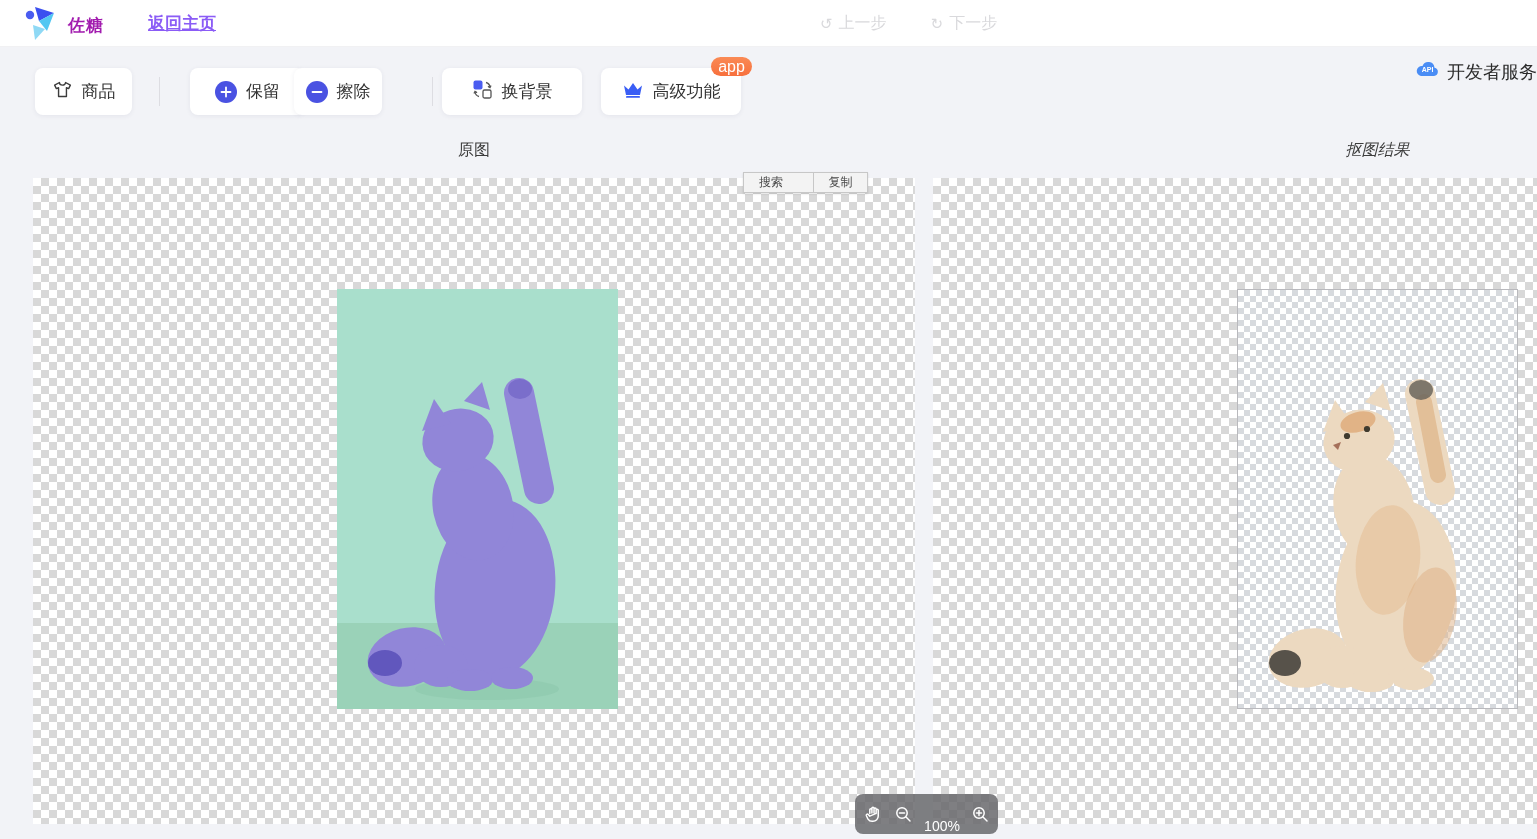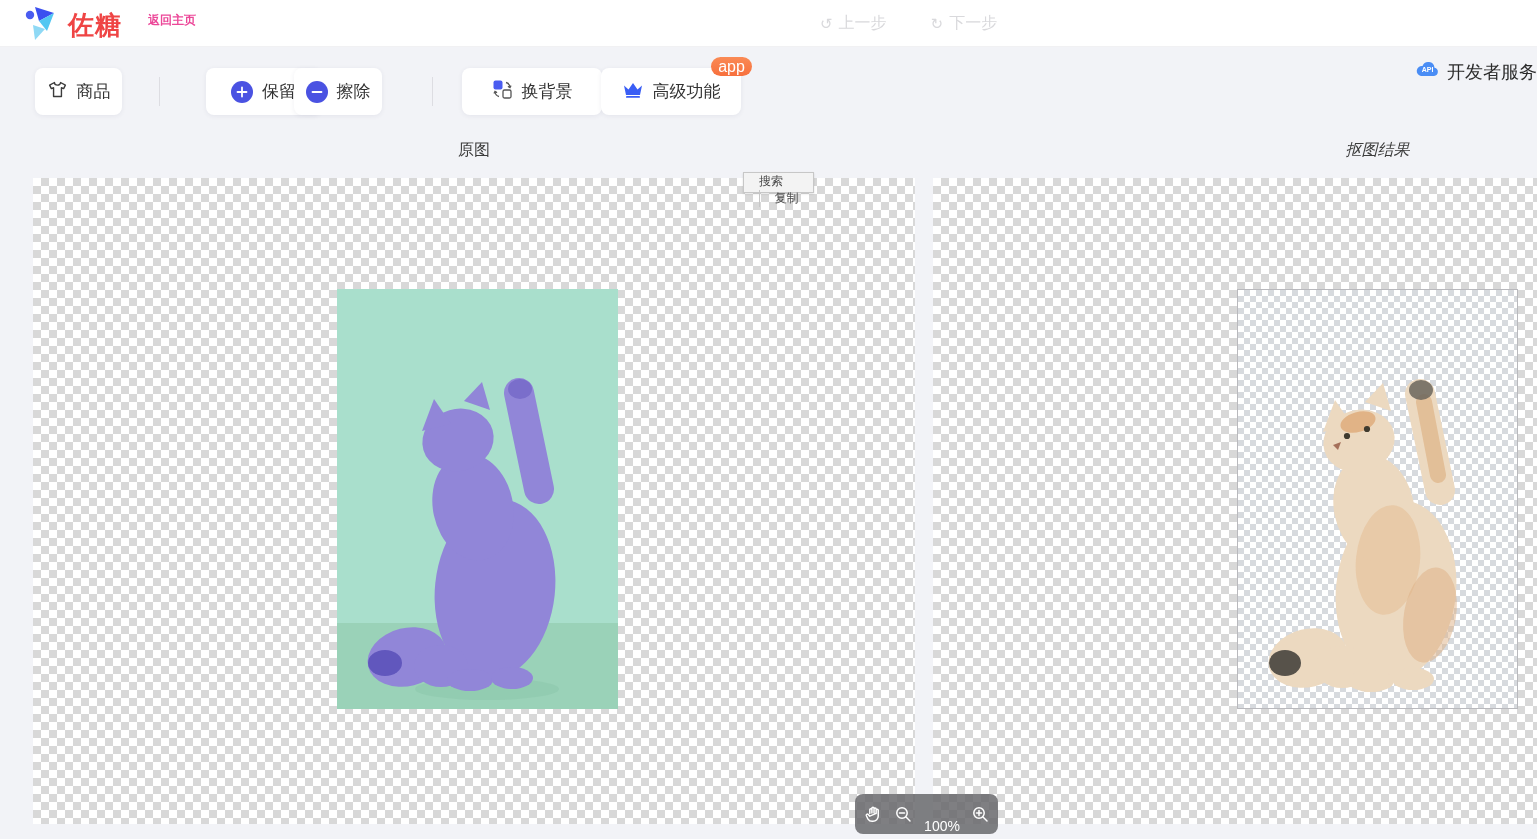--- a/index.html
+++ b/index.html
@@ -10,38 +10,38 @@
     position:relative;
     color:#333;
   }
 
   
   .header {
     position:absolute; top:0; left:0; width:1537px; height:47px;
     background:#ffffff; border-bottom:1px solid #f1f1f3; z-index:20;
   }
   .logo-area { position:absolute; left:22px; top:4px; display:flex; align-items:center; gap:10px; }
-  .brand-name { font-size:26px; font-weight:bold; color:#ef4444; letter-spacing:1px; }
-  .back-home { position:absolute; left:148px; top:12px; font-size:12px; font-weight:600; color:#ec4899; cursor:pointer; }
+  .brand-name { font-size:17px; font-weight:bold; color:#a21caf; letter-spacing:1px; }
+  .back-home { position:absolute; left:148px; top:12px; font-size:17px; font-weight:600; color:#8b5cf6; cursor:pointer;text-decoration:underline; }
   .history { position:absolute; left:820px; top:0; height:47px; display:flex; align-items:center; gap:44px; }
   .history .h-item { display:flex; align-items:center; gap:6px; color:#d9d9dc; font-size:16px; cursor:default; }
   .history .h-item .arrow { font-size:15px; }
   .dev-services { position:absolute; left:1415px; top:0; height:47px; display:flex; align-items:center; gap:7px; font-size:18px; color:#2b2b2b; cursor:pointer; white-space:nowrap;margin-top:48px; }
 
   
   .tool-btn {
     position:absolute; top:68px; height:47px; background:#fff; border-radius:8px;
     display:flex; align-items:center; justify-content:center; gap:9px;
     font-size:17px; color:#333; cursor:pointer;
     box-shadow:0 1px 5px rgba(40,40,80,.07);
   }
-  .btn-product { left:35px;  width:87px; }
-  .btn-keep    { left:206px; width:115px;text-align:right; }
+  .btn-product { left:35px;  width:97px; }
+  .btn-keep    { left:190px; width:115px;text-align:right; }
   .btn-erase   { left:294px; width:88px; }
-  .btn-swapbg  { left:462px; width:140px; }
+  .btn-swapbg  { left:442px; width:140px; }
   .btn-adv     { left:601px; width:140px; }
   .tb-divider { position:absolute; top:77px; width:1px; height:29px; background:#dddde2; }
   .div1 { left:159px; } .div2 { left:432px; }
   .round-ic { width:22px; height:22px; border-radius:50%; background:#4a52e2; display:flex; align-items:center; justify-content:center; }
   .app-badge {
     position:absolute; left:711px; top:57px; width:41px; height:19px;
     background:linear-gradient(180deg,#fa8a55,#f7703d); border-radius:10px;
     color:#fff; font-size:16px; display:flex; align-items:center; justify-content:center; z-index:3;
   }
 
@@ -75,21 +75,21 @@
     background-image:
       linear-gradient(45deg,#d7dade 25%,transparent 25%,transparent 75%,#d7dade 75%),
       linear-gradient(45deg,#d7dade 25%,transparent 25%,transparent 75%,#d7dade 75%);
     background-size:12px 12px;
     background-position:0 0,6px 6px;
   }
 
   
   .sc-popup {
     position:absolute; left:743px; top:172px; height:21px; display:flex;
-    background:#f3f3f3; border:1px solid #c7c7c7; box-shadow:0 1px 2px rgba(0,0,0,.12); z-index:15;flex-direction:column;
+    background:#f3f3f3; border:1px solid #c7c7c7; box-shadow:0 1px 2px rgba(0,0,0,.12); z-index:15;
   }
   .sc-btn { width:54px; display:flex; align-items:center; justify-content:center; font-size:12px; color:#4a4a4a; cursor:pointer; }
   .sc-btn + .sc-btn { border-left:1px solid #c7c7c7;margin-left:15px; }
 
   
   .zoom-bar {
     position:absolute; left:855px; top:794px; width:143px; height:40px;
     background:rgba(104,104,108,.85); border-radius:8px; z-index:15;
     display:flex; align-items:center; justify-content:center; gap:12px; color:#fff;
   }

